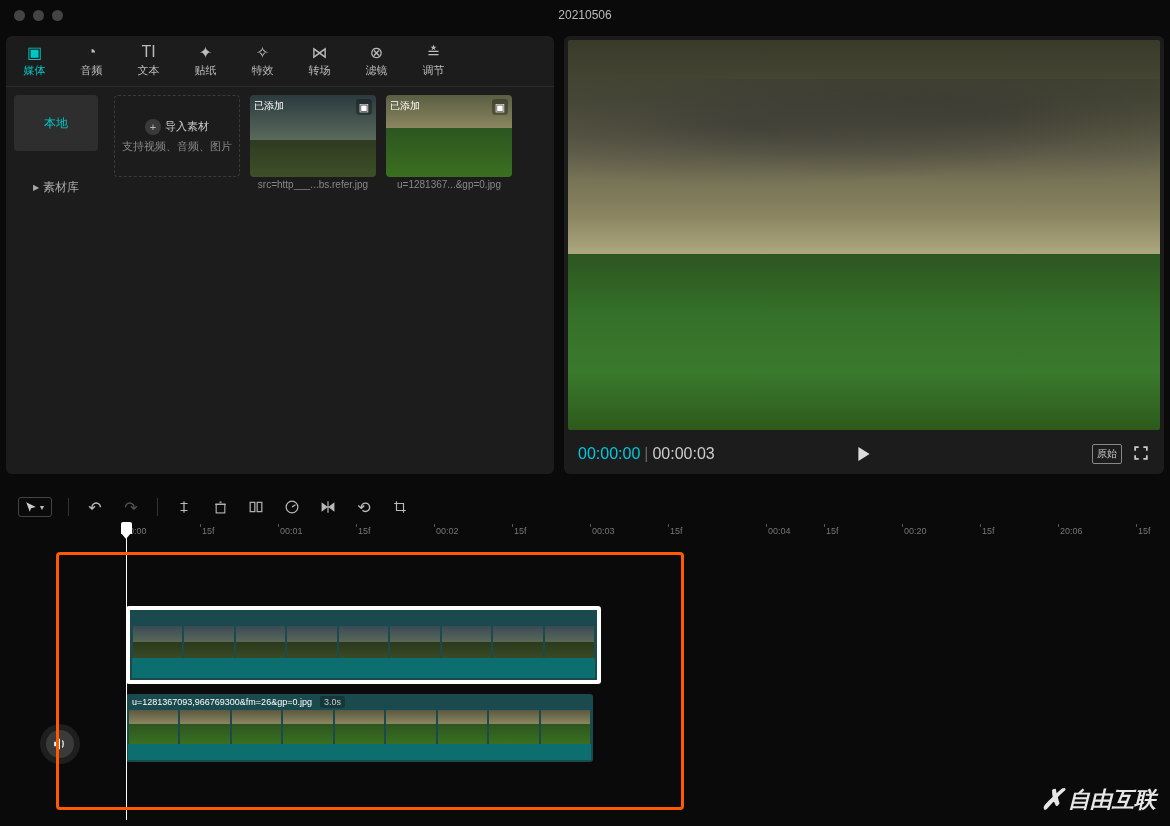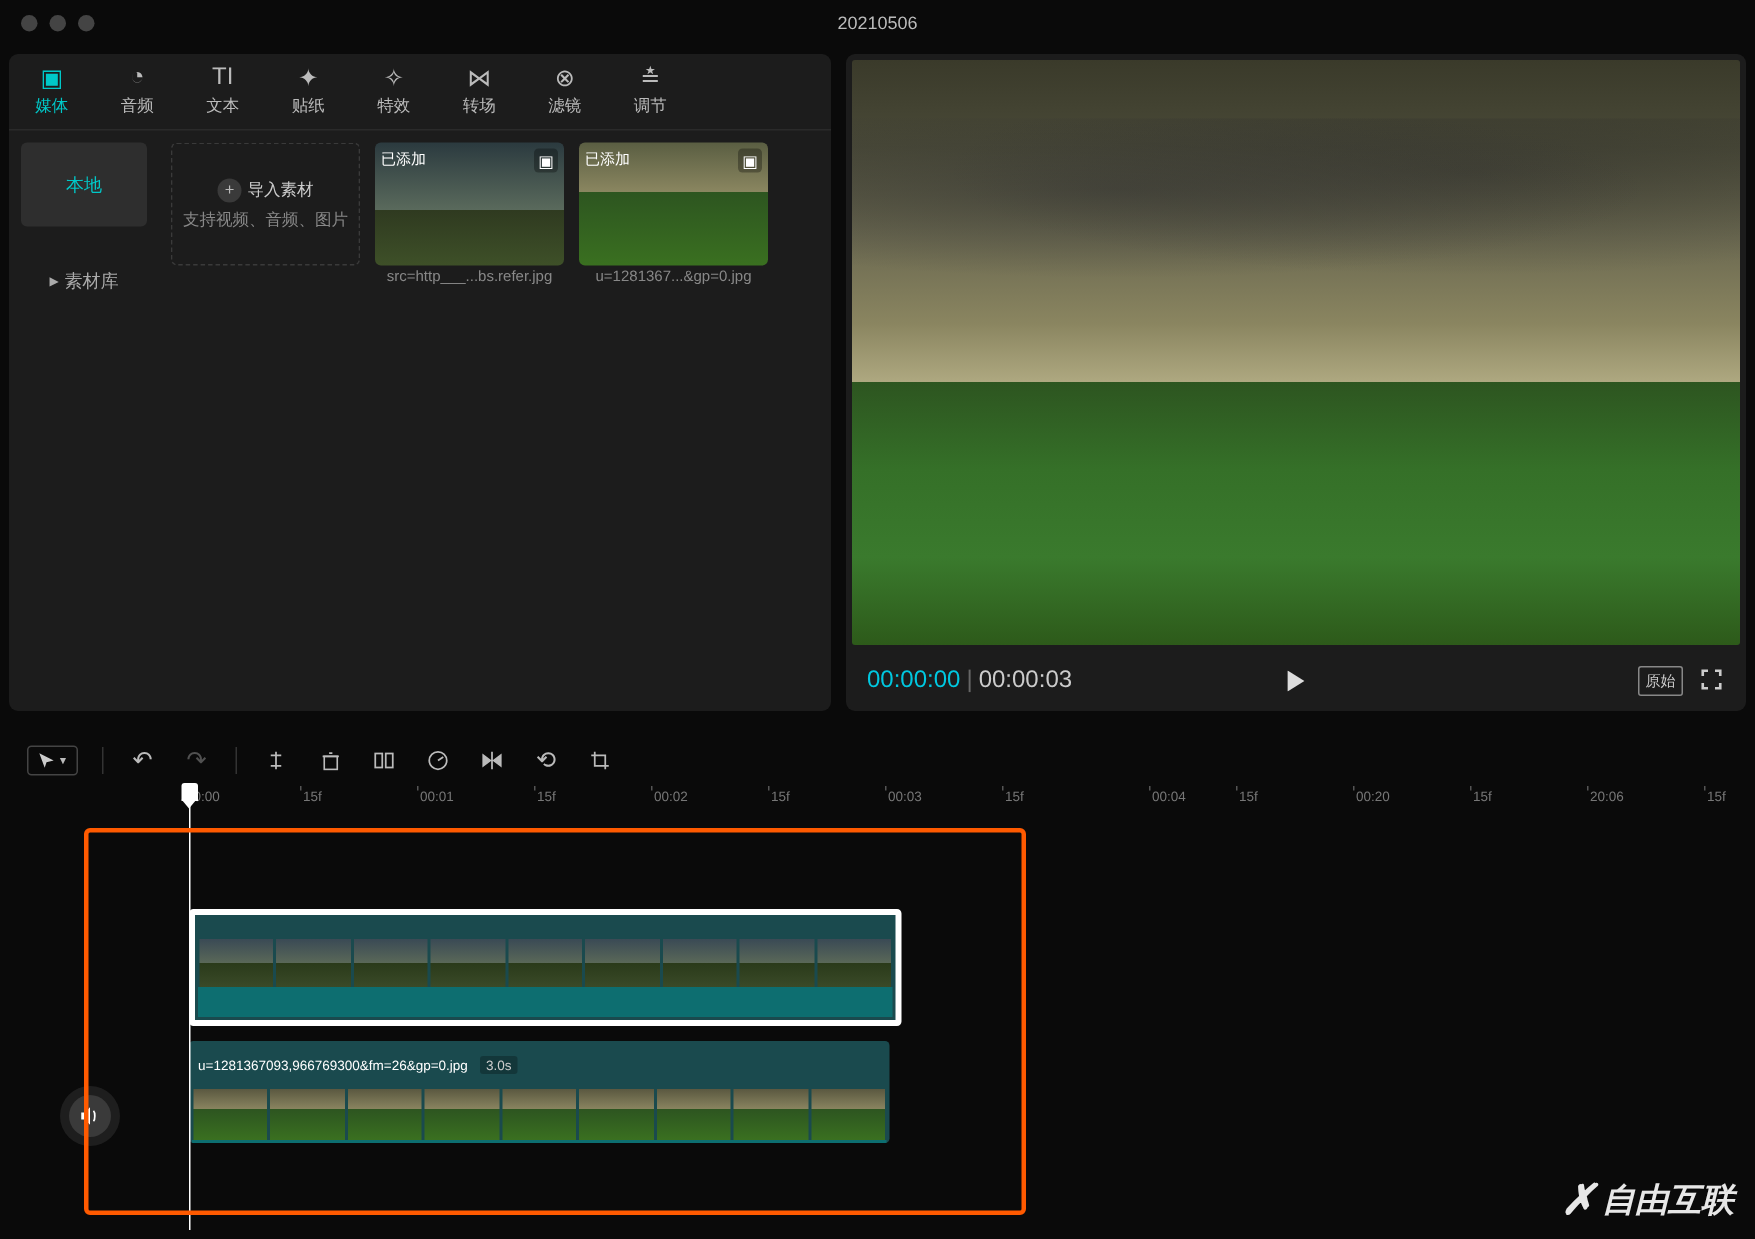--- a/index.html
+++ b/index.html
@@ -90,21 +90,21 @@
 
   .track-clip { position:absolute; left:120px; border-radius:3px; overflow:hidden;}
   .clip1 { top:62px; width:475px; height:78px; background:#fff; border:2px solid #fff;}
   .clip1-inner { position:absolute; inset:2px; background:#1a4a4e;}
   .clip1-label { position:absolute; top:2px; left:6px; right:6px; font-size:9px; color:#fff; white-space:nowrap; overflow:hidden;}
   .clip1-thumbs { position:absolute; top:16px; left:2px; right:2px; height:32px; display:flex;}
   .clip1-thumbs > div { flex:1; margin:0 1px; background:linear-gradient(to bottom,#3a4a55 0%,#5a6858 50%,#2a3a1a 50%,#3a4a28 100%);}
   .clip1-audio { position:absolute; bottom:2px; left:2px; right:2px; height:20px; background:#0d6e70;}
 
   .clip2 { top:150px; width:467px; height:68px; background:#1a4a4e;}
-  .clip2-header { height:32px; display:flex; align-items:center; gap:8px; padding:0 6px;}
+  .clip2-header { height:16px; display:flex; align-items:center; gap:8px; padding:0 6px;}
   .clip2-label { font-size:9px; color:#fff;}
   .clip2-dur { font-size:9px; color:#ccc; background:rgba(0,0,0,0.25); padding:1px 4px; border-radius:2px;}
   .clip2-thumbs { height:34px; display:flex; padding:0 2px;}
   .clip2-thumbs > div { flex:1; margin:0 1px; background:linear-gradient(to bottom,#5a5840 0%,#8a8560 40%,#2d5520 40%,#3a7020 100%);}
   .clip2-audio { height:16px; background:#0d6e70; margin:0 2px;}
 
   .mute-btn { position:absolute; left:40px; top:186px; width:28px; height:28px; border-radius:50%; background:#3a3a3a; display:flex; align-items:center; justify-content:center; color:#fff; cursor:pointer; box-shadow:0 0 0 6px rgba(60,60,60,0.4);}
 
   .watermark { position:absolute; right:14px; bottom:10px; color:#fff; font-size:22px; font-weight:bold; font-style:italic; opacity:0.9; display:flex; align-items:center; gap:4px;}
   .watermark .x { font-size:28px;}

